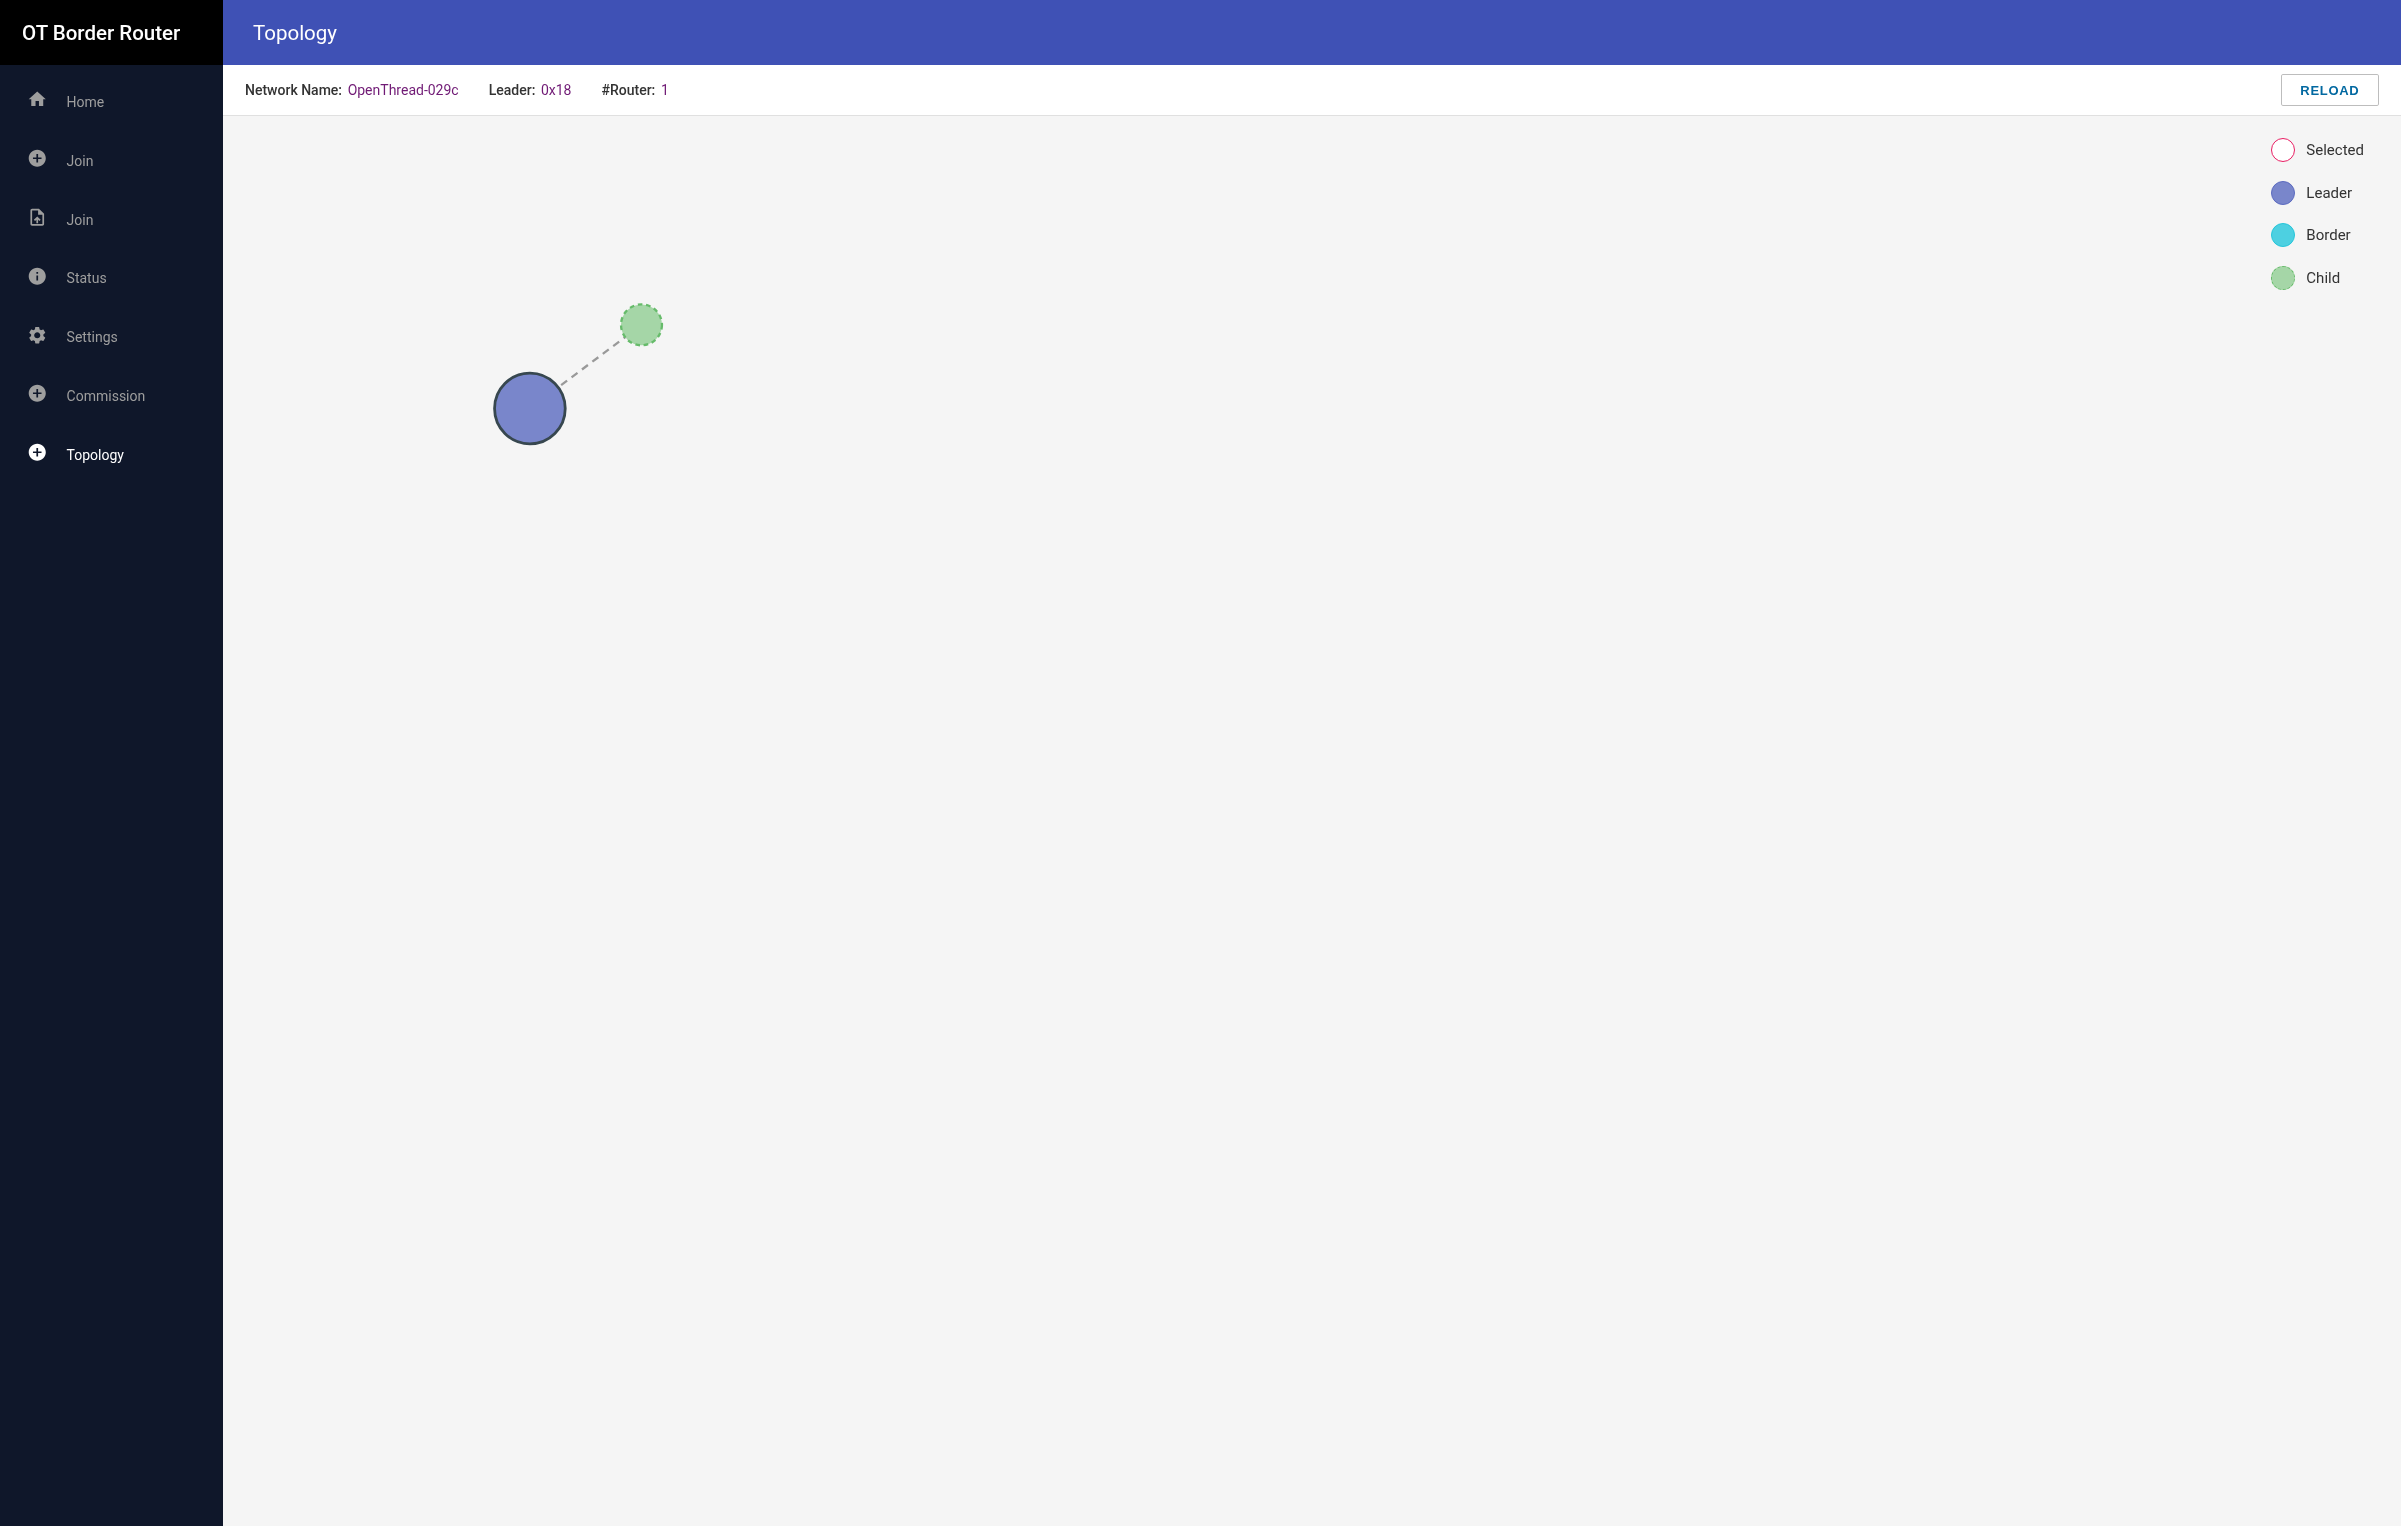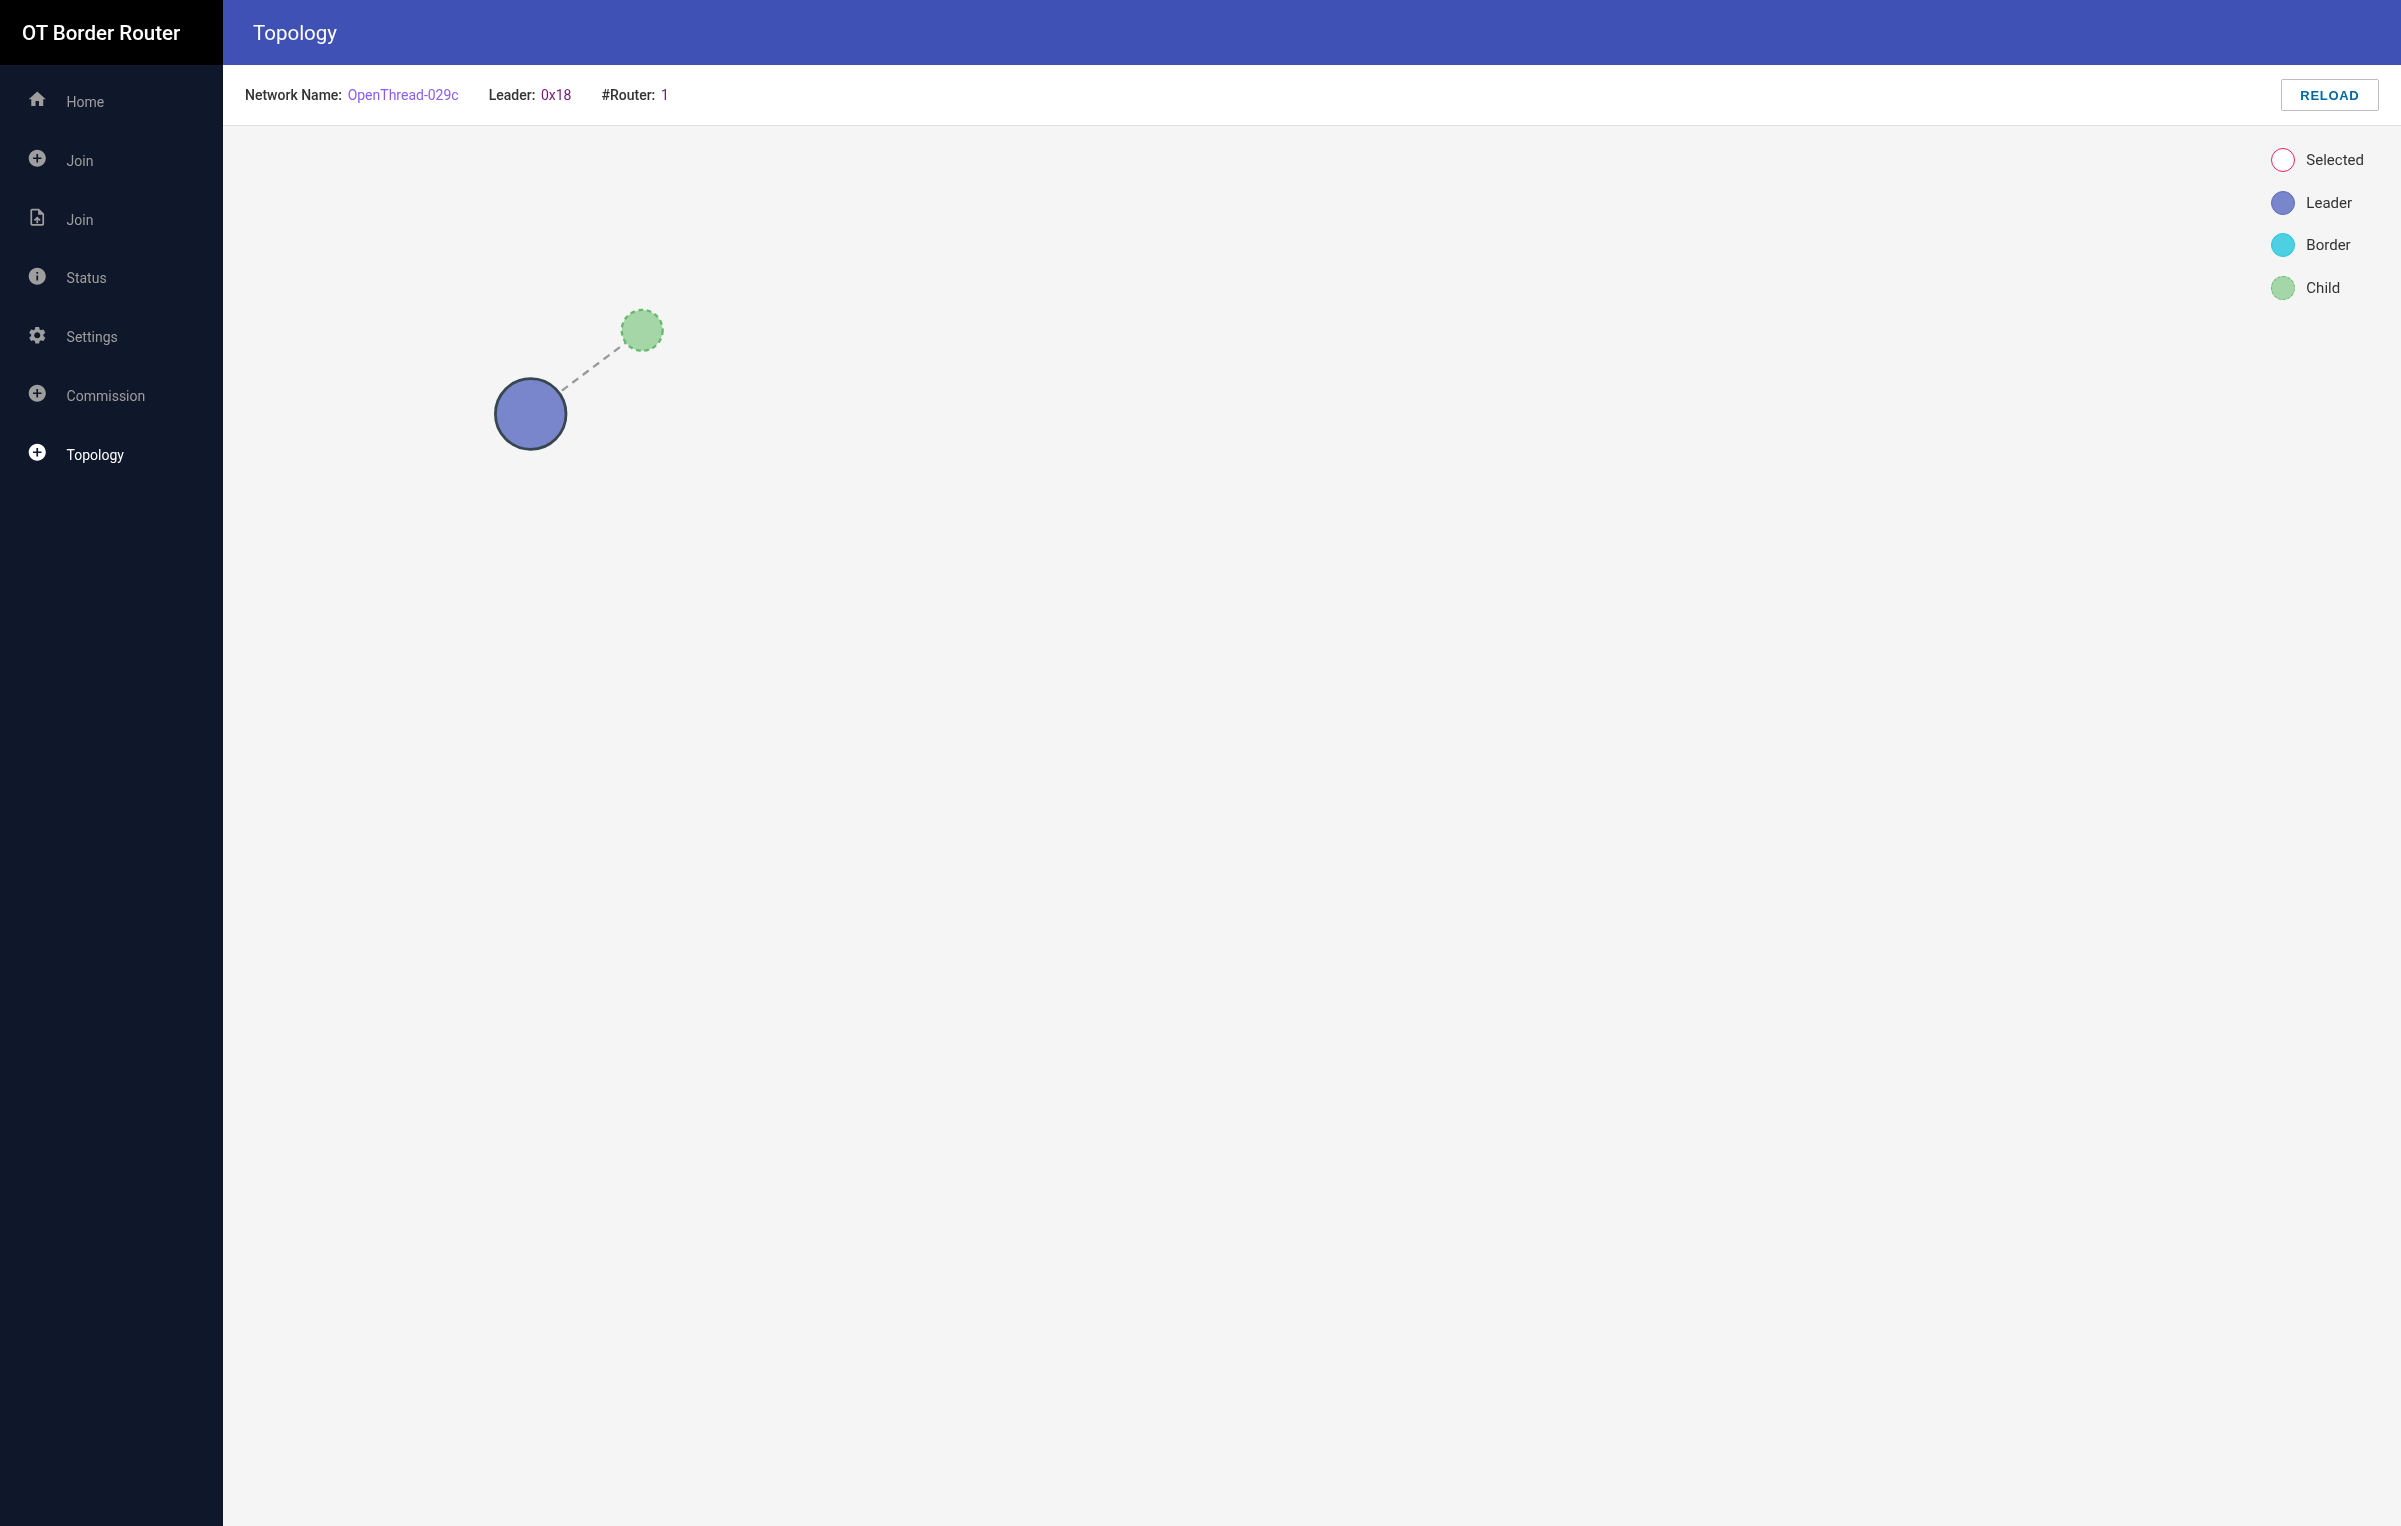--- a/index.html
+++ b/index.html
@@ -81,38 +81,38 @@
       display: flex;
       flex-direction: column;
       overflow: hidden;
     }
 
     
     #info-bar {
       background: white;
       border-bottom: 0.9px solid #E0E0E0;
       padding: 0 22px;
-      height: 61px;
+      height: 51px;
       display: flex;
       align-items: center;
       gap: 30px;
       flex-shrink: 0;
     }
     .info-item {
       display: flex;
       align-items: center;
       gap: 5.6px;
       font-size: 14px;
     }
     .info-label {
       color: #333;
       font-weight: 500;
     }
     .info-value {
-      color: #8b5cf6;
+      color: #701a75;
     }
     .info-value-dark {
       color: #701a75;
     }
     #reload-btn {
       margin-left: auto;
       background: white;
       border: 0.9px solid #BDBDBD;
       padding: 7.4px 18.6px;
       font-size: 13px;

